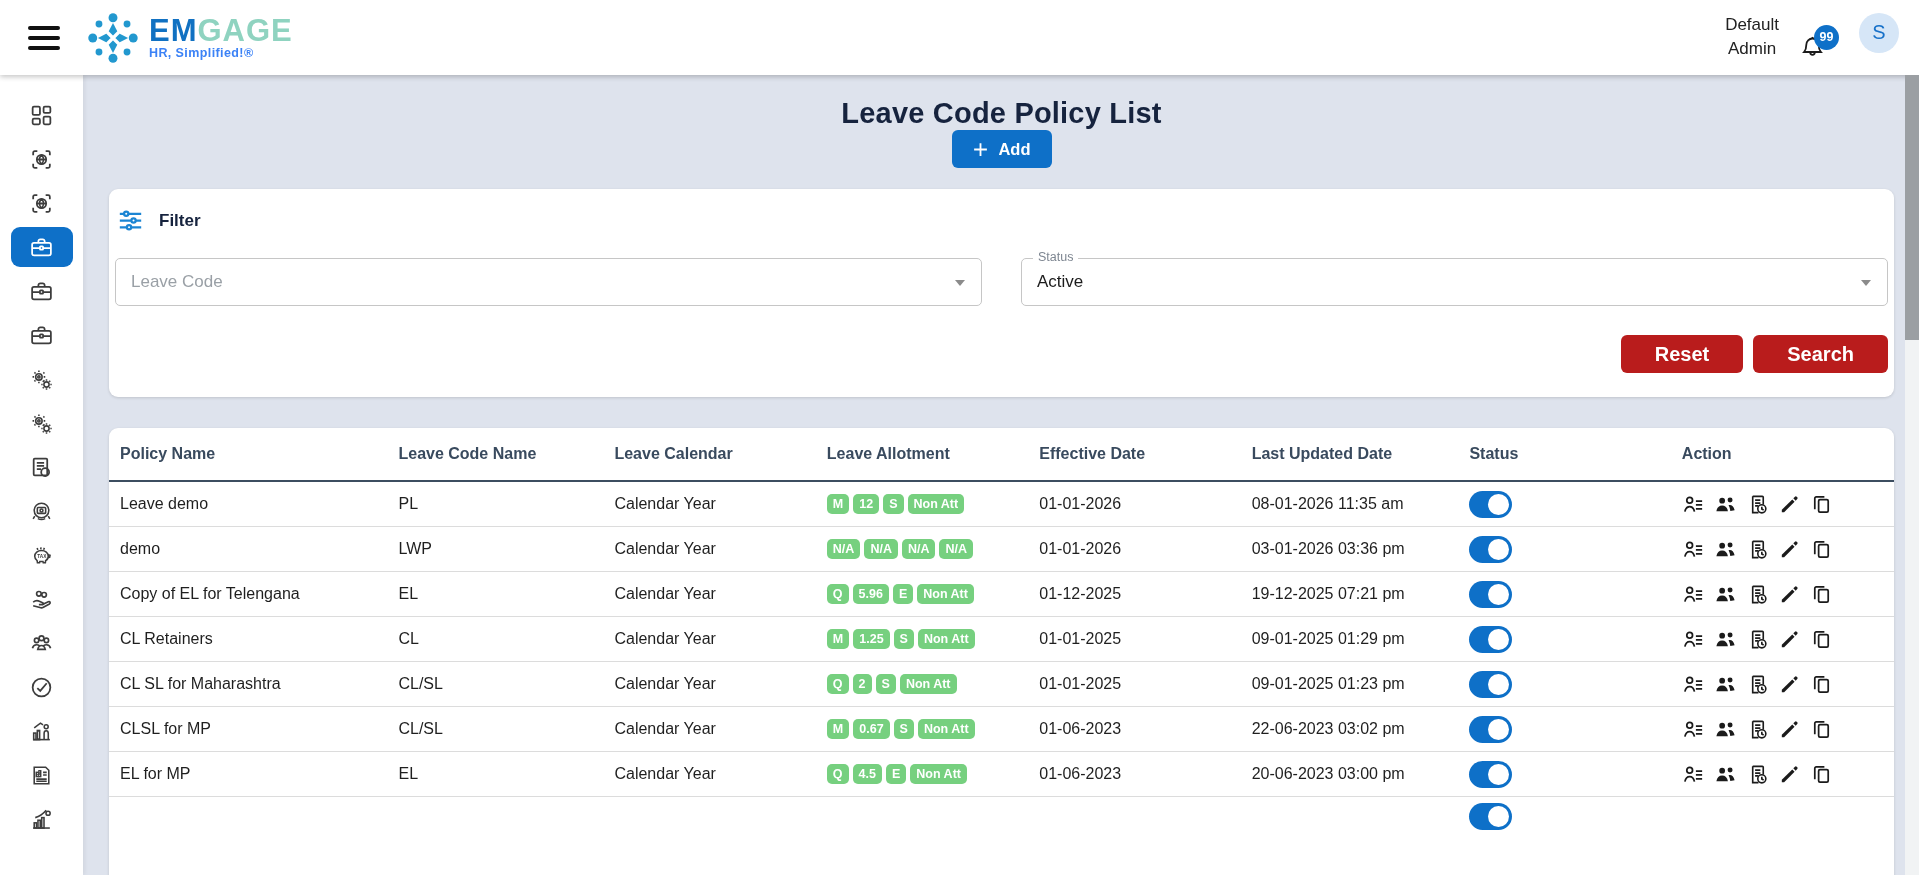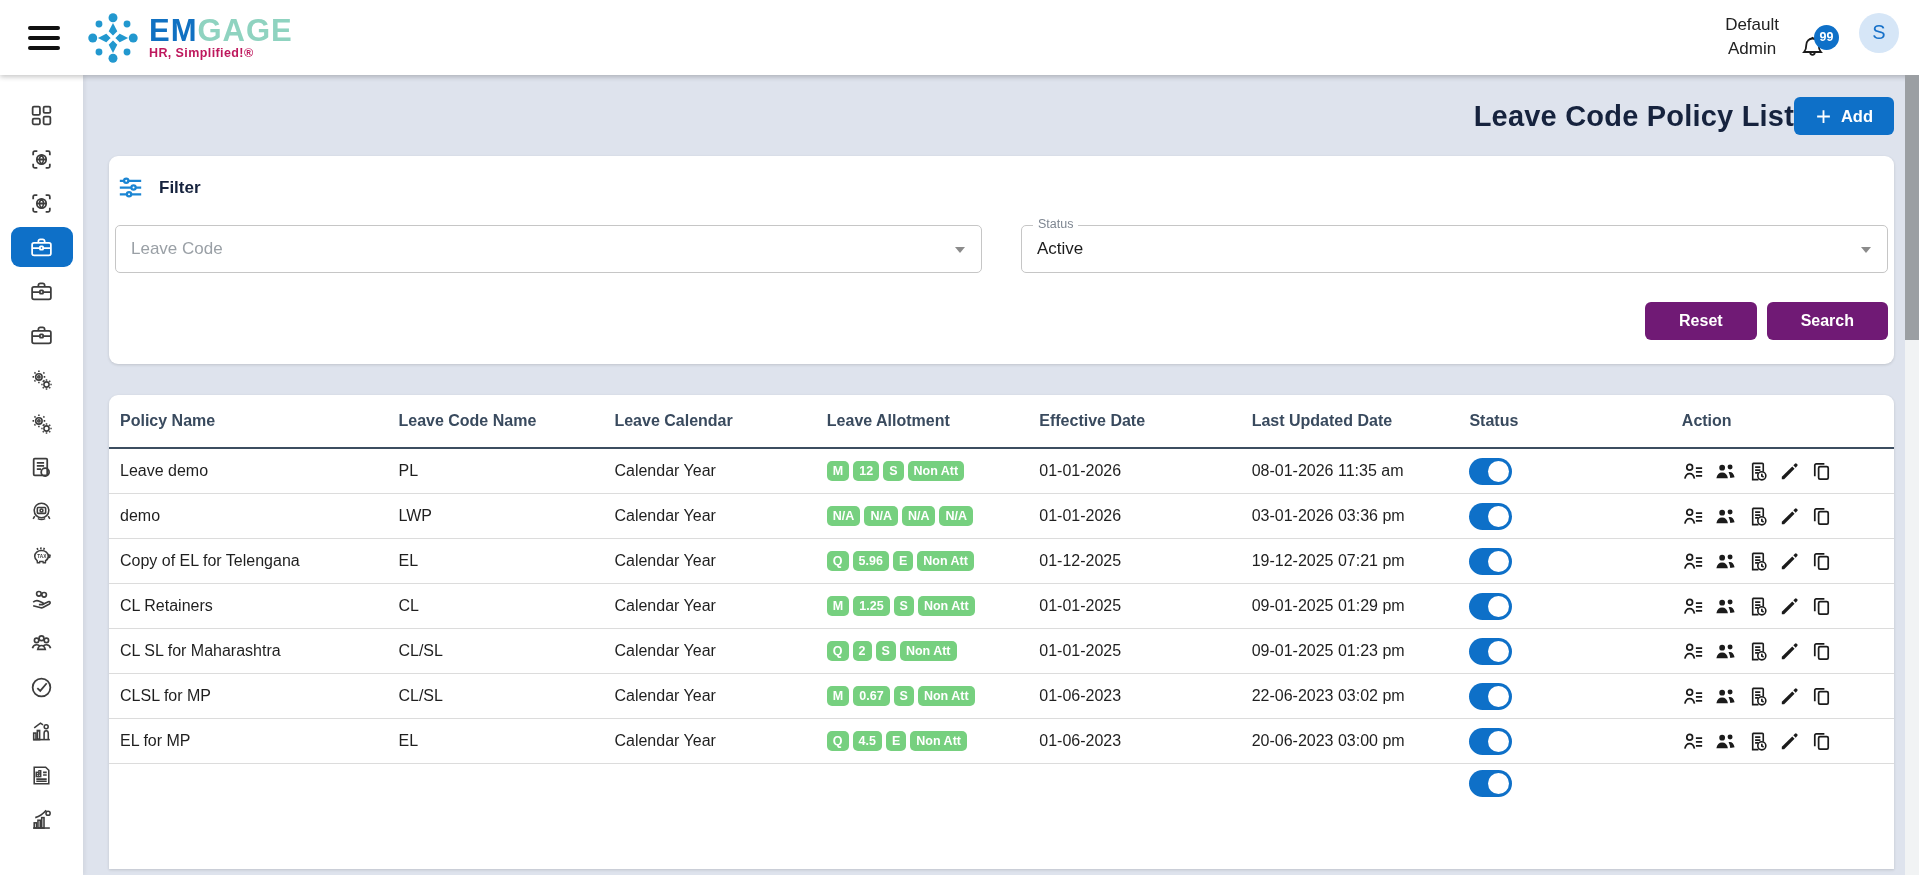--- a/index.html
+++ b/index.html
@@ -12,21 +12,21 @@
     box-shadow:0 2px 5px rgba(0,0,0,.22); }
   .hamburger { width:32px; height:24px; display:flex; flex-direction:column;
     justify-content:space-between; cursor:pointer; }
   .hamburger span { display:block; height:4px; background:#111; border-radius:2px; }
   .brand { display:flex; align-items:center; gap:9px; margin-left:26px; }
   .brand-mark svg { width:54px; height:54px; display:block; }
   .brand-text { display:flex; flex-direction:column; align-items:flex-start; }
   .brand-line { font-size:31px; font-weight:700; letter-spacing:1px; line-height:1; }
   .brand-em { color:#1171c2; }
   .brand-gage { color:#8fd3c0; }
-  .brand-tagline { font-size:12.5px; font-weight:700; color:#be185d; letter-spacing:.4px; margin-top:0; }
+  .brand-tagline { font-size:12.5px; font-weight:700; color:#3b82f6; letter-spacing:.4px; margin-top:0; }
   .topbar-right { margin-left:auto; display:flex; align-items:flex-start; gap:20px; }
   .user-name { font-size:17px; color:#222; text-align:center; line-height:1.45; font-weight:500; }
   .bell-wrap { position:relative; width:40px; height:50px; cursor:pointer; }
   .bell-wrap svg { position:absolute; left:0; bottom:2px; width:27px; height:27px; color:#1b1b1b; }
   .notif-badge { position:absolute; top:12px; right:0; min-width:25px; height:25px; border-radius:50%;
     background:#0e70c8; color:#fff; font-size:12.5px; font-weight:700;
     display:flex; align-items:center; justify-content:center; }
   .avatar { width:40px; height:40px; border-radius:50%; background:#d6e6f7; color:#1771c9;
     font-size:20px; display:flex; align-items:center; justify-content:center; cursor:pointer; }
 
@@ -35,21 +35,21 @@
   .sidebar { width:83px; background:#fff; padding-top:18px; display:flex; flex-direction:column;
     align-items:center; box-shadow:2px 0 4px rgba(0,0,0,.06); }
   .side-item { width:62px; height:44px; display:flex; align-items:center; justify-content:center;
     border-radius:9px; color:#3d3d3d; cursor:pointer; flex:0 0 44px; }
   .side-item svg { width:25px; height:25px; }
   .side-item.active { background:#0e70c8; color:#fff; height:40px; flex:0 0 40px; margin:2px 0; }
 
   .content { flex:1; padding:22px 25px 0 26px; overflow:hidden; }
 
   
-  .page-head { display:flex; align-items:center; justify-content:flex-end; margin-bottom:21px; }
+  .page-head { display:flex; align-items:center; justify-content:space-between; margin-bottom:21px;flex-direction:column; }
   .page-title { font-size:29px; font-weight:700; color:#16233e; letter-spacing:.2px; }
   .add-btn { width:100px; height:38px; background:#0e70c8; border:none; border-radius:6px;
     color:#fff; font-size:16.5px; font-weight:700; display:flex; align-items:center;
     justify-content:center; gap:9px; cursor:pointer; font-family:inherit; }
   .add-btn svg { width:17px; height:17px; }
 
   
   .filter-card { background:#fff; border-radius:9px; padding:18px 6px 24px;
     box-shadow:0 1px 3px rgba(0,0,0,.14); margin-bottom:31px; }
   .filter-head { display:flex; align-items:center; gap:15px; margin-bottom:24px; margin-left:2px; }
@@ -59,22 +59,22 @@
   .field { position:relative; flex:1; height:48px; border:1px solid #c6c6c6; border-radius:5px;
     display:flex; align-items:center; padding:0 15px; font-size:17px; color:#9aa0a6;
     background:#fff; cursor:pointer; }
   .field .value { color:#1c1c1c; }
   .float-label { position:absolute; top:-9px; left:11px; background:#fff; padding:0 5px;
     font-size:12.5px; color:#7e8691; }
   .arrow { position:absolute; right:16px; top:50%; margin-top:-2px; width:0; height:0;
     border-left:5.5px solid transparent; border-right:5.5px solid transparent;
     border-top:6px solid #8b8b8b; }
   .filter-actions { display:flex; justify-content:flex-end; gap:10px; margin-top:29px; }
-  .btn { height:38px; padding:0 34px; background:#701a75; border:none; border-radius:6px;
-    color:#fff; font-size:16px; font-weight:700; cursor:pointer; font-family:inherit; }
+  .btn { height:38px; padding:0 34px; background:#b91c1c; border:none; border-radius:6px;
+    color:#fff; font-size:20px; font-weight:700; cursor:pointer; font-family:inherit; }
 
   
   .table-card { background:#fff; border-radius:9px 9px 0 0; box-shadow:0 1px 3px rgba(0,0,0,.14);
     height:474px; overflow:hidden; }
   .thead, .trow { display:grid;
     grid-template-columns:15.6% 12.1% 11.9% 11.9% 11.9% 12.2% 11.9% 12%;
     align-items:center; }
   .thead { height:54px; border-bottom:2px solid #3c4d60; }
   .thead .cell { font-size:16px; font-weight:700; color:#394a5e; }
   .cell { padding-left:11px; }

